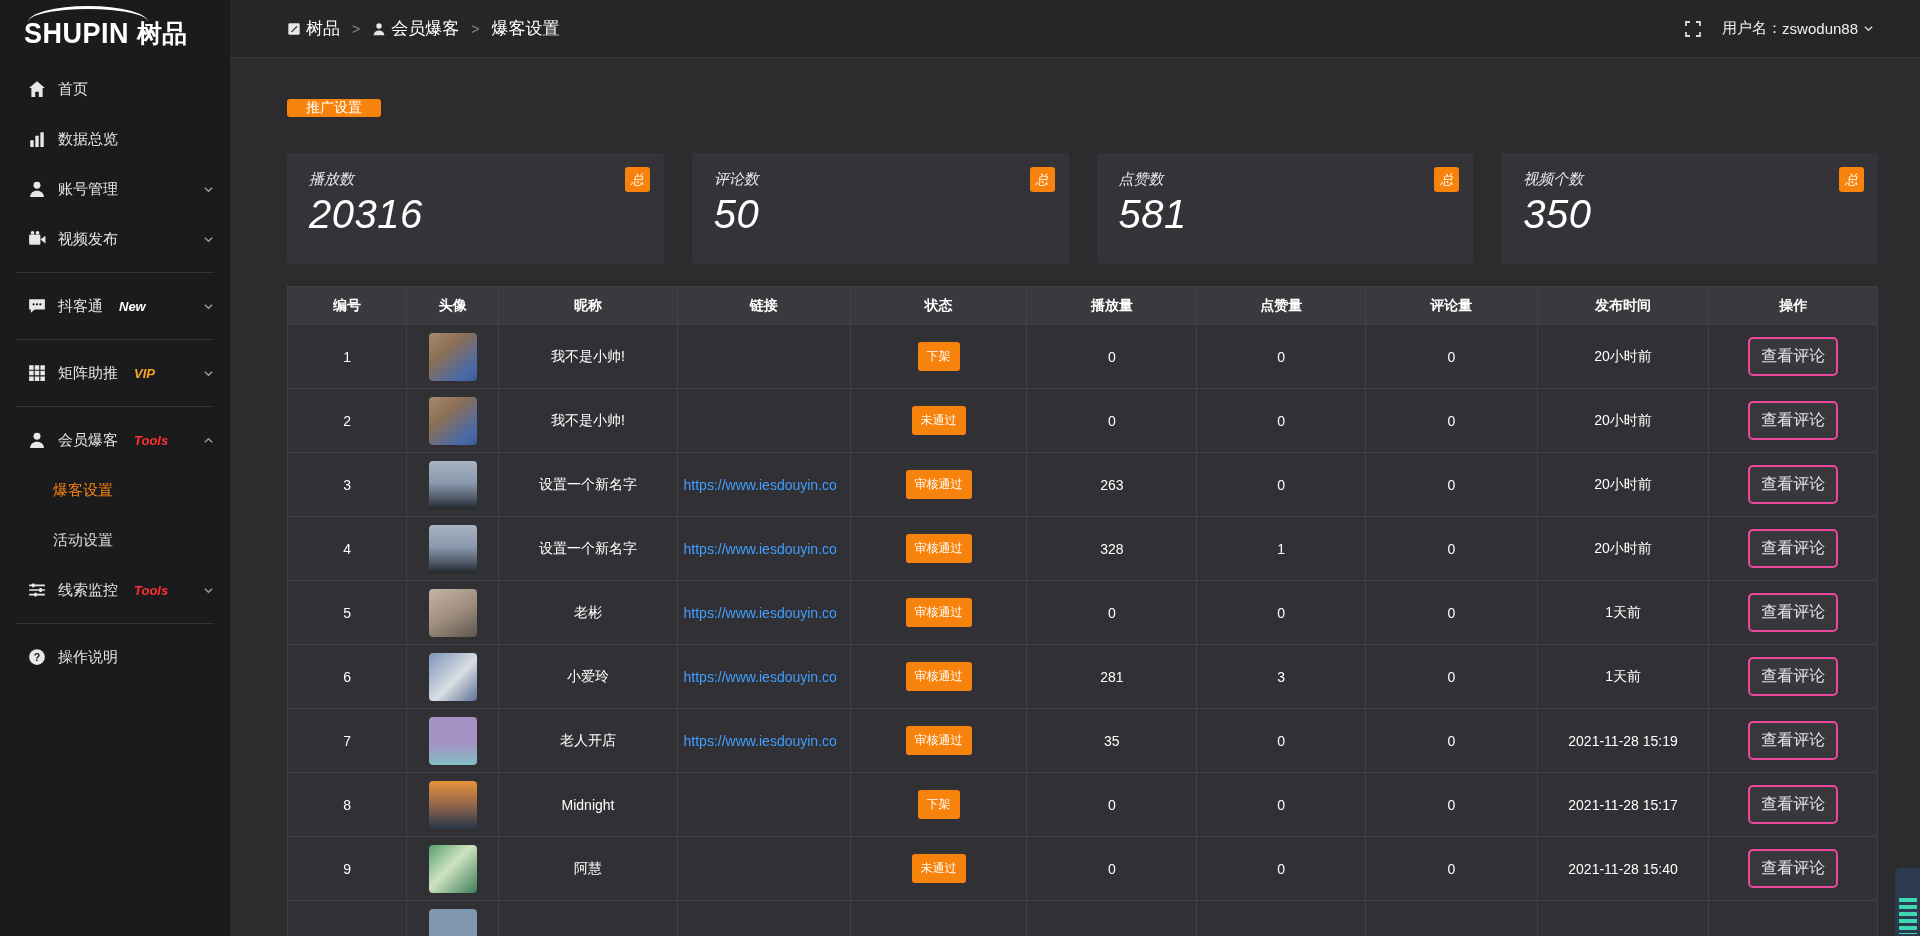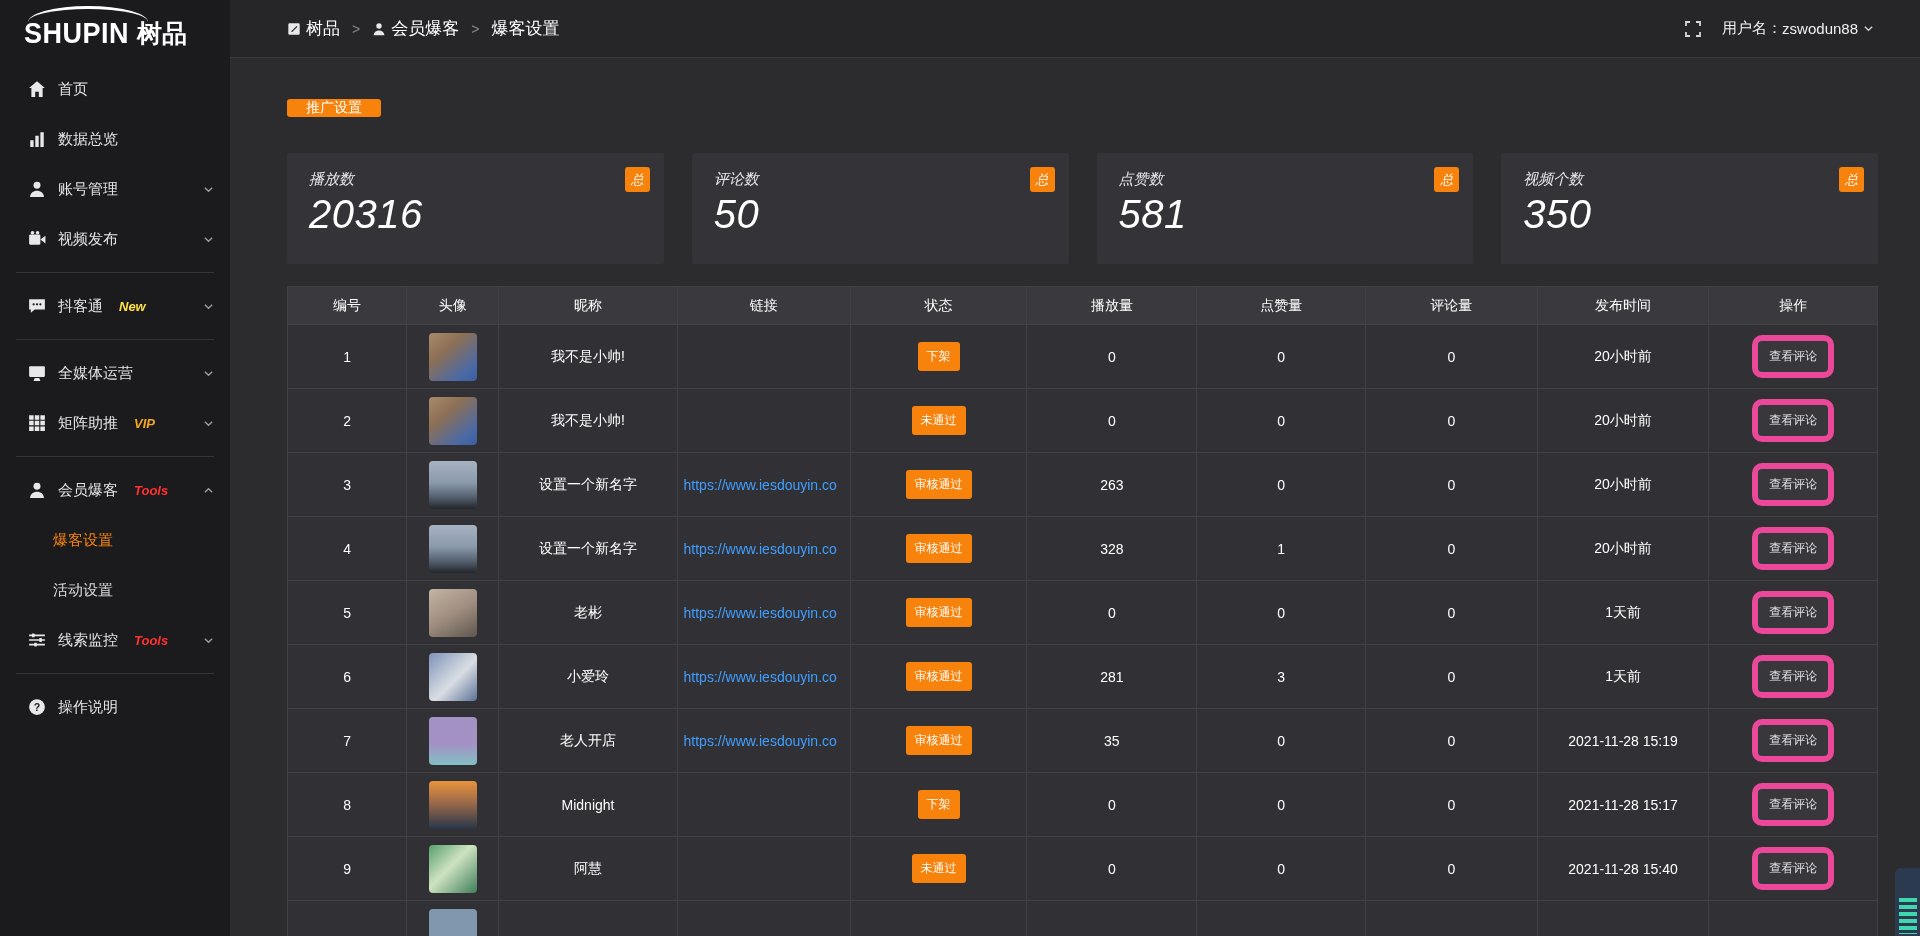--- a/index.html
+++ b/index.html
@@ -61,39 +61,39 @@
   .promo-btn{display:inline-block;background:var(--accent);color:#fff;font-size:14px;
     padding:0 19px;border:none;border-radius:3px;cursor:pointer;font-family:inherit;}
   .cards{display:grid;grid-template-columns:repeat(4,1fr);gap:28px;margin-top:36px;font-style:italic;}
   .card{background:var(--card-bg);border-radius:2px;height:111px;padding:17px 22px;position:relative;}
   .card-label{font-size:15px;color:#e8e8ea;}
   .card-value{font-size:40px;color:#fff;font-weight:500;margin-top:3px;letter-spacing:0.5px;}
   .card-badge{position:absolute;top:14px;right:14px;width:25px;height:25px;background:var(--accent);
     color:#fff;font-size:13px;line-height:25px;text-align:center;border-radius:3px;}
   
   table{width:100%;margin-top:22px;border-collapse:collapse;table-layout:fixed;}
-  th{background:var(--th-bg);height:38px;font-size:14px;font-weight:normal;color:#fff;
+  th{background:var(--th-bg);height:38px;font-size:14px;font-weight:bold;color:#fff;
     border:1px solid var(--grid);}
   td{background:var(--td-bg);height:64px;font-size:14px;color:#fff;text-align:center;
     border:1px solid var(--grid);overflow:hidden;}
   td.link-cell{text-align:left;}
   .link{display:block;color:var(--link);text-decoration:none;white-space:nowrap;overflow:hidden;padding-left:6px;}
   .avatar{width:48px;height:48px;border-radius:4px;margin:0 auto;}
   .av-1,.av-2{background:linear-gradient(140deg,#a8896b 0%,#8c7055 35%,#4a69a8 80%,#3c5d9d 100%);}
   .av-3,.av-4{background:linear-gradient(180deg,#a7b2c2 0%,#8b99ad 45%,#55606f 75%,#23262c 100%);}
   .av-5{background:linear-gradient(150deg,#c4b4a4 0%,#a08f80 50%,#5f564e 100%);}
   .av-6{background:linear-gradient(135deg,#7e93b8 0%,#d9dee3 55%,#5b7296 100%);}
   .av-7{background:linear-gradient(180deg,#a391c4 0%,#a391c4 55%,#83bfc4 100%);}
   .av-8{background:linear-gradient(180deg,#e8933a 0%,#9c6a4a 45%,#27364a 100%);}
   .av-9{background:linear-gradient(135deg,#57a06b 0%,#cfe3c0 45%,#3f7d5a 100%);}
   .av-10{background:#7f98ad;}
   .status-badge{display:inline-block;background:var(--accent);color:#fff;font-size:12px;
     padding:6px 9px;border-radius:3px;}
-  .action-btn{background:#38383c;border:6px solid #ec4899;color:#e2e2e4;font-size:12px;
-    padding:7px 11px;border-radius:10px;cursor:pointer;font-family:inherit;}
+  .action-btn{background:#38383c;border:2px solid #ec4899;color:#e2e2e4;font-size:16px;
+    padding:7px 11px;border-radius:5px;cursor:pointer;font-family:inherit;}
   
   .float-widget{position:absolute;right:0;bottom:-14px;width:25px;height:82px;
     background:#2c3a50;border-radius:6px 0 0 6px;z-index:9;}
   .float-widget .stripes{position:absolute;left:4px;right:3px;bottom:16px;height:36px;
     background:repeating-linear-gradient(180deg,#3fd6b0 0 4px,transparent 4px 7px);}
 </style>
 </head>
 <body>
 
 <aside class="sidebar">
@@ -157,42 +157,28 @@
           <svg viewBox="0 0 16 16">
             <path d="M1 2h14v9H6l-3.5 3v-3H1z"></path>
             <g fill="#1b1b1d">
               <circle cx="5" cy="6.5" r="1"></circle>
               <circle cx="8" cy="6.5" r="1"></circle>
               <circle cx="11" cy="6.5" r="1"></circle>
             </g>
           </svg>
         </span>
         <span>抖客通</span>
-        <span class="nav-badge" style="color: #fde047;">New</span>
+        <span class="nav-badge" style="color: #ffffff;">New</span>
         <span class="chev">
           <svg viewBox="0 0 12 12">
             <path d="M2 4l4 4 4-4"></path>
           </svg>
         </span>
       </div>
       <div class="nav-divider"></div>
-      <div class="nav-item">
-        <span class="ico">
-          <svg viewBox="0 0 16 16">
-            <rect x="1" y="2" width="14" height="9.5" rx="1"></rect>
-            <path d="M6 12.5h4l1 2.5H5z"></path>
-          </svg>
-        </span>
-        <span>全媒体运营</span>
-        <span class="chev">
-          <svg viewBox="0 0 12 12">
-            <path d="M2 4l4 4 4-4"></path>
-          </svg>
-        </span>
-      </div>
       <div class="nav-item">
         <span class="ico">
           <svg viewBox="0 0 16 16">
             <path d="M1 1h4v4H1zM6 1h4v4H6zM11 1h4v4h-4zM1 6h4v4H1zM6 6h4v4H6zM11 6h4v4h-4zM1 11h4v4H1zM6 11h4v4H6zM11 11h4v4h-4z"></path>
           </svg>
         </span>
         <span>矩阵助推</span>
         <span class="nav-badge" style="color: rgb(245, 166, 35);">VIP</span>
         <span class="chev">
           <svg viewBox="0 0 12 12">

